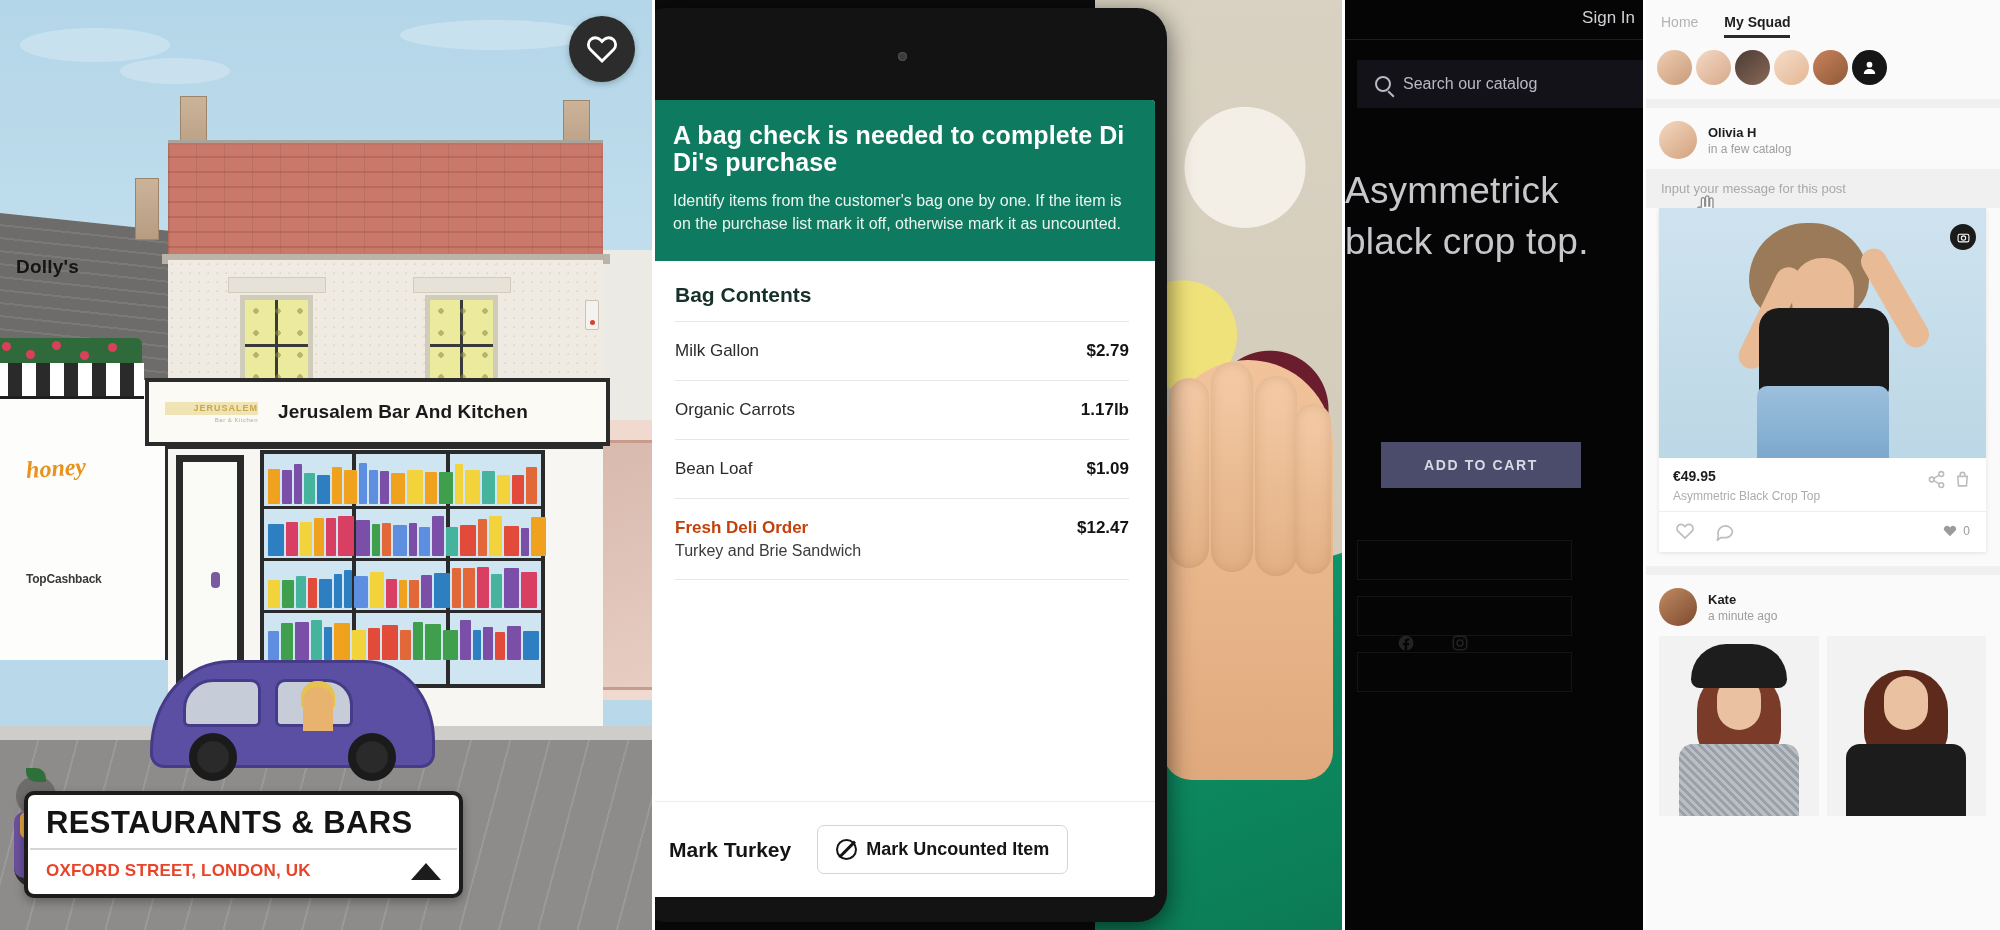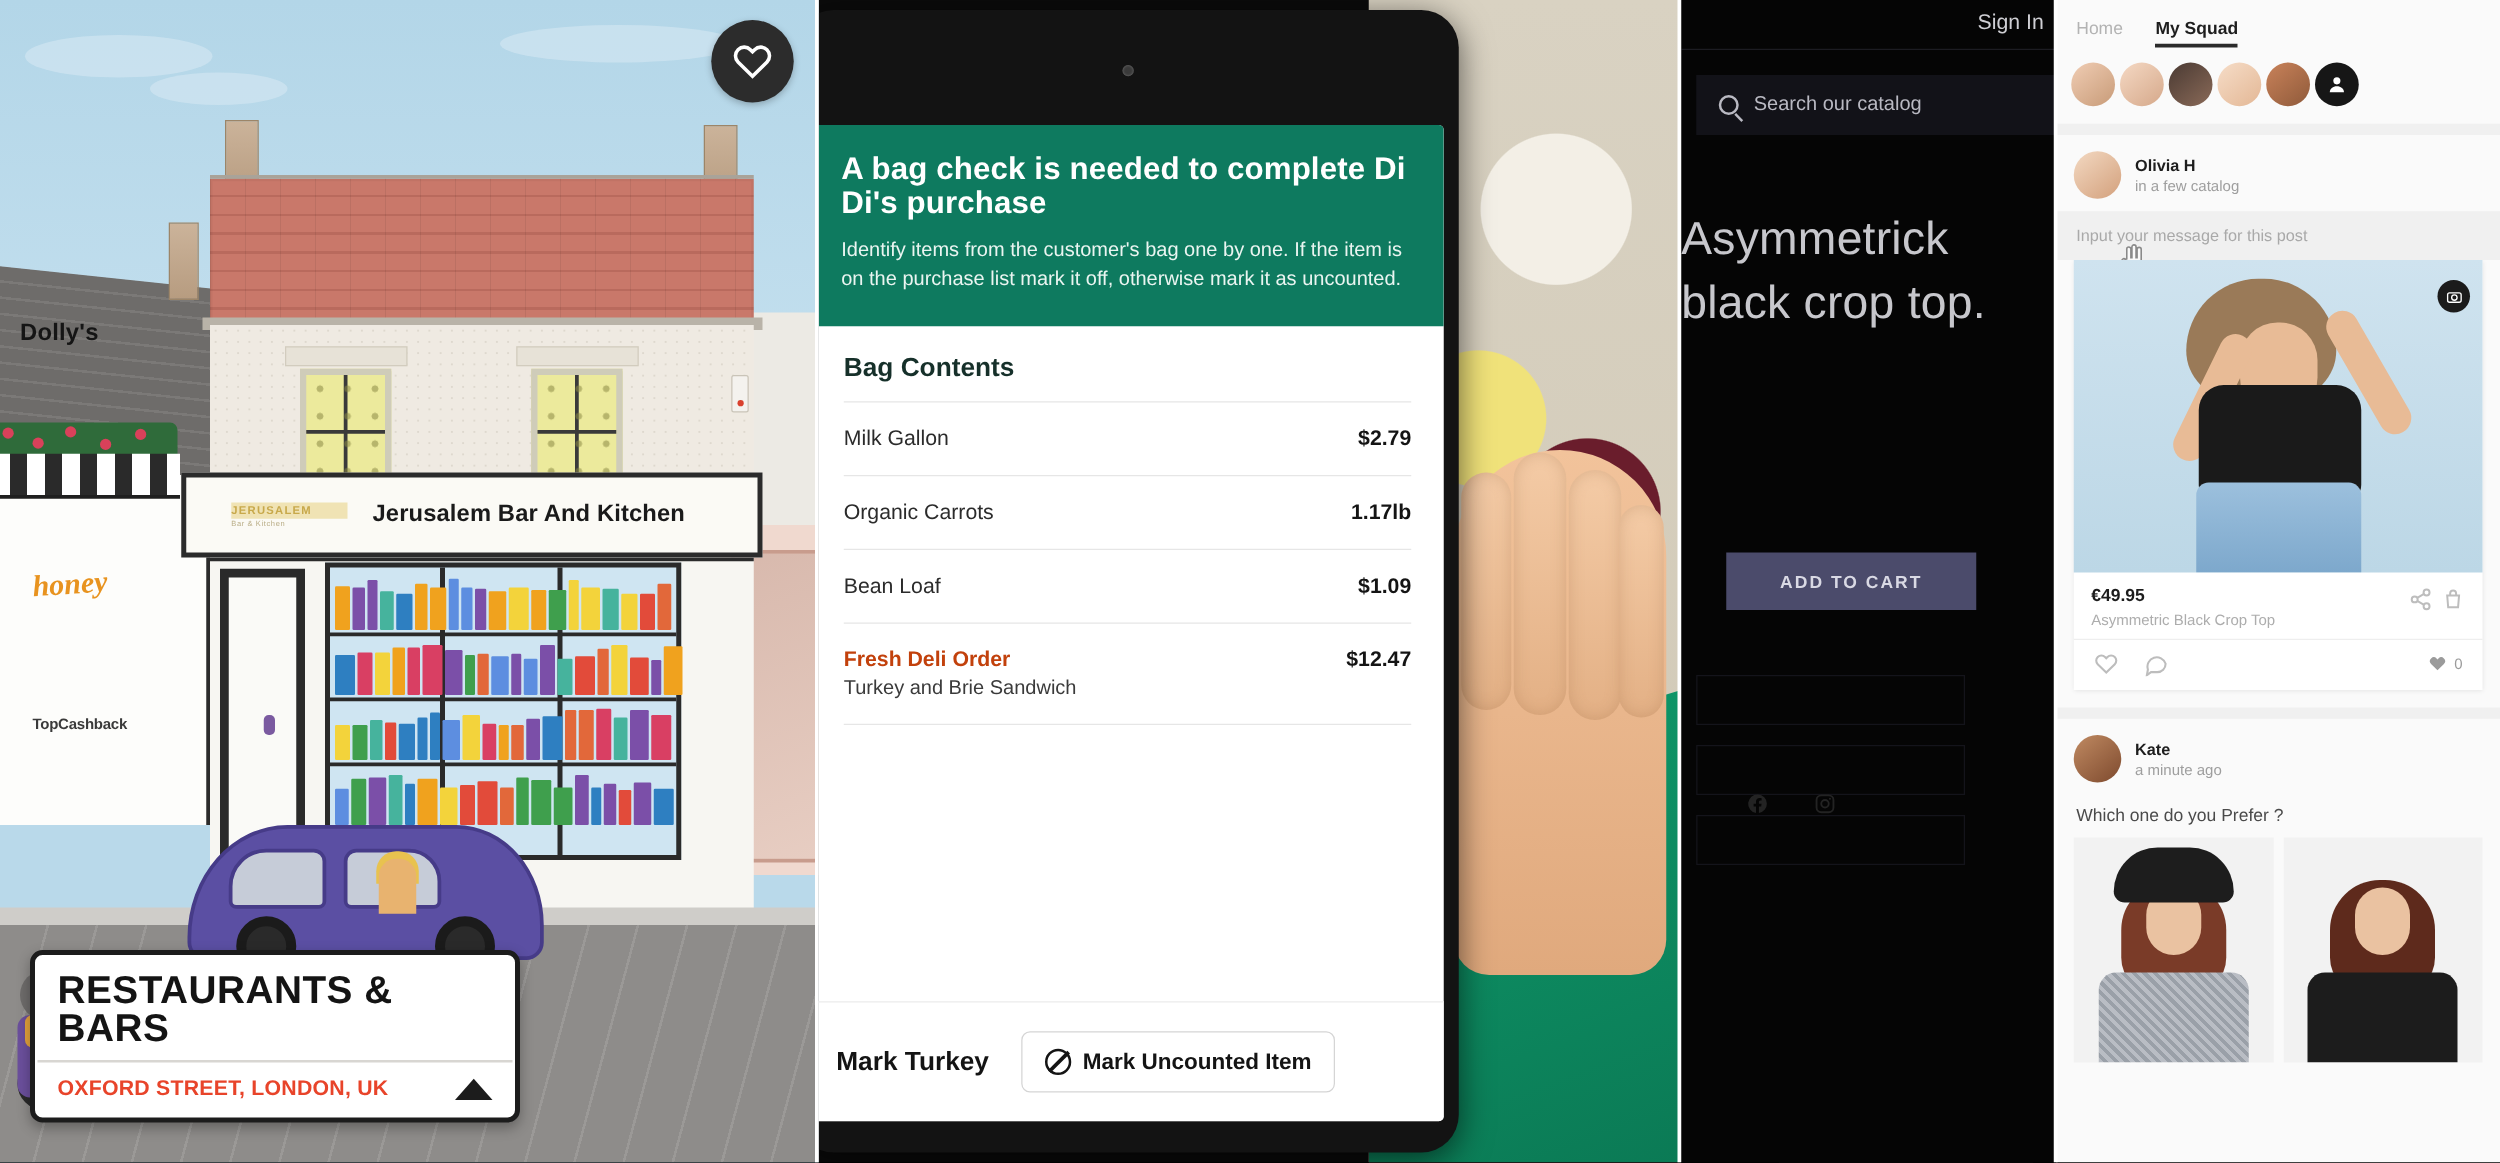--- a/index.html
+++ b/index.html
@@ -124,21 +124,21 @@
 
   .fascia {
     position: absolute; left: 168px; top: 408px; width: 435px; height: 14px;
     background: #2f2f2f;
   }
   .shop-sign {
     position: absolute; left: 145px; top: 378px; width: 465px; height: 68px;
     background: #fbfaf5; border: 4px solid #2b2b2b;
     display: flex; align-items: center; padding-left: 16px; gap: 20px;
   }
-  .sign-badge { width: 93px; text-align: left; margin-left: 20px; }
+  .sign-badge { width: 93px; text-align: right; }
   .sign-badge-top {
     font-size: 9px; font-weight: 700; letter-spacing: 1px; color: #c8a94b;
     background: #f0e3b4; padding: 1px 0; line-height: 11px;
   }
   .sign-badge-sub { font-size: 6px; color: #b9ad86; letter-spacing: .5px; margin-top:2px; }
   .sign-name { font-size: 19px; font-weight: 700; color: #1a1a1a; letter-spacing: .1px; }
 
   .shopfront {
     position: absolute; left: 168px; top: 446px; width: 435px; height: 290px;
     background: #f7f6f2; border-top: 3px solid #2b2b2b;
@@ -198,21 +198,21 @@
 
   .heart-fab {
     position: absolute; right: 20px; top: 16px; width: 66px; height: 66px;
     border-radius: 50%; background: #2c2c2c;
     display: flex; align-items: center; justify-content: center;
     box-shadow: 0 2px 6px rgba(0,0,0,.25);
   }
   .heart-fab svg { width: 34px; height: 34px; }
 
   .info-card {
-    position: absolute; left: 24px; bottom: 32px; width: 392px;
+    position: absolute; left: 24px; bottom: 32px; width: 439px;
     background: #fff; border: 4px solid #1c1c1c; border-radius: 10px;
     box-shadow: 0 4px 10px rgba(0,0,0,.3);
   }
   .info-title {
     padding: 12px 18px 10px; font-size: 31px; font-weight: 700;
     color: #141414; letter-spacing: .4px; line-height: 1;
   }
   .info-div { height: 2px; background: #d8d6d2; margin: 0 2px; }
   .info-bottom { display: flex; align-items: center; padding: 11px 18px 13px; }
   .info-sub { font-size: 17px; font-weight: 700; color: #e8442a; letter-spacing: .2px; flex: 1; }
@@ -726,21 +726,20 @@
     <div class="feed-sep" style="margin-top:14px"></div>
 
     <div class="post-head">
       <div class="post-av" style="background:linear-gradient(140deg,#c08a62,#7e4a2e)"></div>
       <div>
         <div class="post-name">Kate</div>
         <div class="post-time">a minute ago</div>
       </div>
     </div>
 
-    <div class="q-text">Which one do you Prefer ?</div>
 
     <div class="dual">
       <div class="dual-img">
         <div class="hair-r"></div>
         <div class="face-r"></div>
         <div class="hat"></div>
         <div class="coat"></div>
       </div>
       <div class="dual-img">
         <div class="hair-r" style="background:#5e2a1c"></div>

